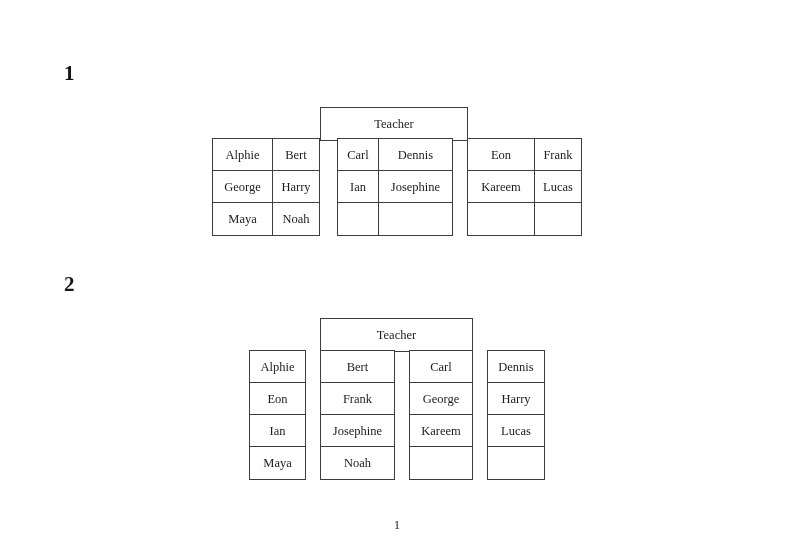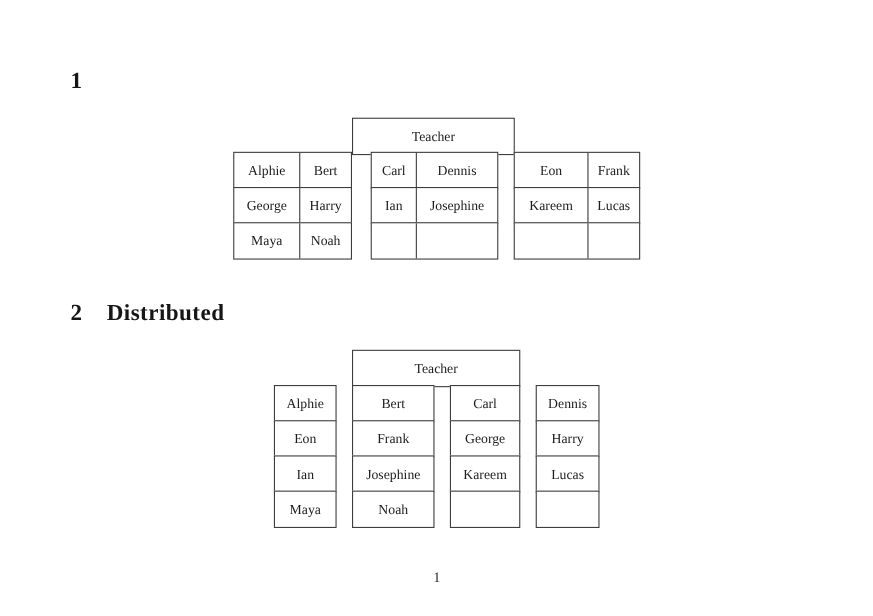--- a/index.html
+++ b/index.html
@@ -101,21 +101,20 @@
     <div class="seat seatL"></div>
     <div class="seat seatR"></div>
   </div>
   <div class="desk s1c3 s1r3">
     <div class="seat seatL"></div>
     <div class="seat seatR"></div>
   </div>
 
   <div class="heading" id="heading-distributed">
     <span class="num">2</span>
-    <span class="ttl">Distributed</span>
   </div>
 
   <div class="tbox teacher2">Teacher</div>
 
   <div class="sbox s2c1 s2r1">Alphie</div>
   <div class="sbox s2c2 s2r1">Bert</div>
   <div class="sbox s2c3 s2r1">Carl</div>
   <div class="sbox s2c4 s2r1">Dennis</div>
 
   <div class="sbox s2c1 s2r2">Eon</div>

